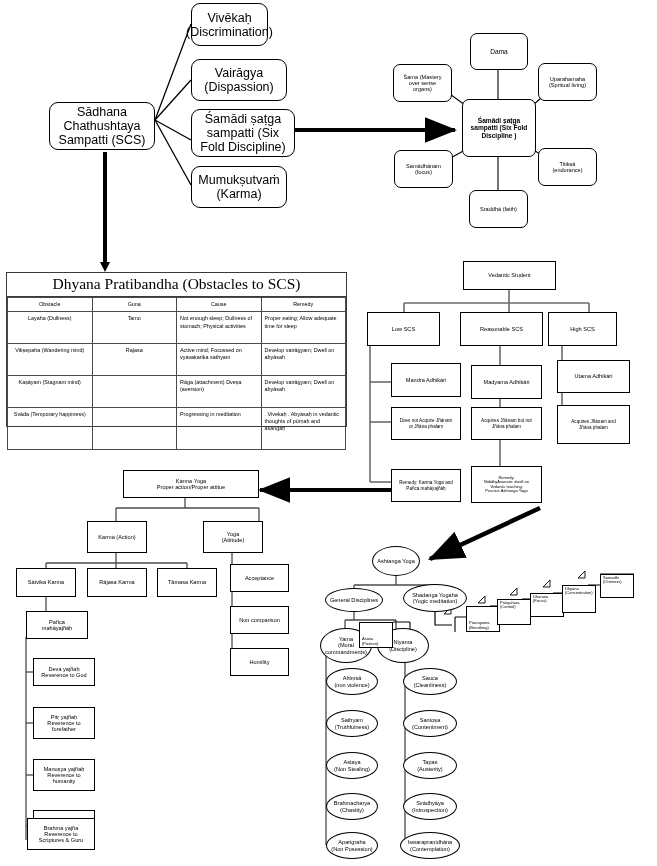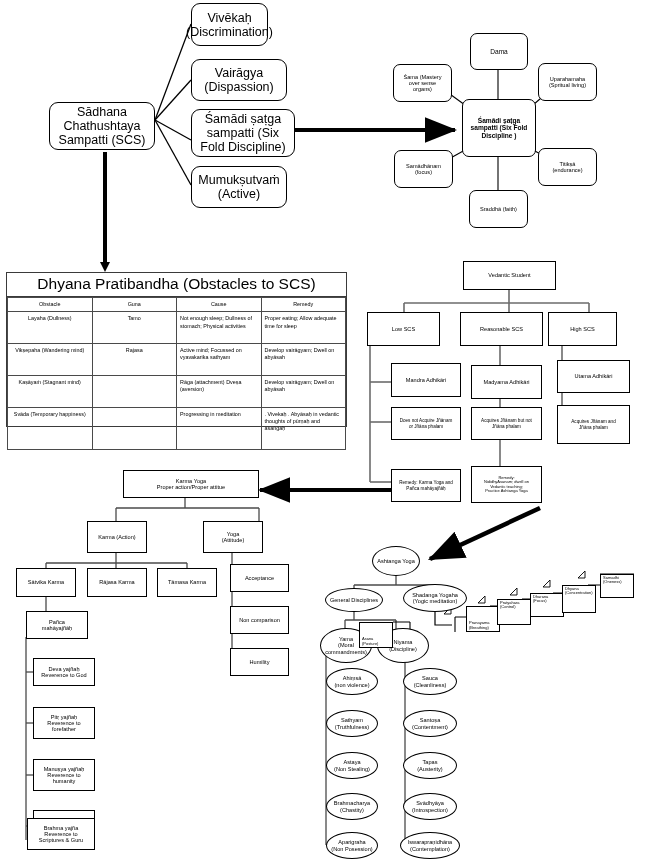--- a/index.html
+++ b/index.html
@@ -45,21 +45,21 @@
     background: #fff;
     z-index: 6;
   }
   #obstacles-table table {
     width: 100%; height: 100%;
     border-collapse: collapse;
     table-layout: fixed;
   }
   #obstacles-table caption {
     caption-side: top;
-    font-family: Liberation Sans, sans-serif;
+    font-family: Liberation Serif, serif;
     font-size: 15.5px;
     padding: 2px 0 3px 0;
     border-bottom: 1.4px solid #3a3a3a;
     color: #000;
   }
   #obstacles-table th, #obstacles-table td {
     border: 1px solid #4a4a4a;
     font-size: 5.4px;
     vertical-align: top;
     padding: 3px 3px;
@@ -193,21 +193,21 @@
 Sampatti (SCS)</div>
 
 <div class="node rounded f13" style="left:191px; top:3px; width:77px; height:43px;">Vivēkaḥ
 (Discrimination)</div>
 <div class="node rounded f13" style="left:191px; top:59px; width:96px; height:42px;">Vairāgya
 (Dispassion)</div>
 <div class="node rounded f13" style="left:191px; top:109px; width:104px; height:48px;">Śamādi ṣaṭga
 sampatti (Six
 Fold Discipline)</div>
 <div class="node rounded f13" style="left:191px; top:166px; width:96px; height:42px;">Mumukṣutvaṁ
-(Active)</div>
+(Karma)</div>
 
 <div class="node rounded-sm f7 bold" style="left:462px; top:99px; width:74px; height:58px;">Śamādi ṣaṭga
 sampatti (Six Fold
 Discipline )</div>
 <div class="node rounded-sm f7" style="left:470px; top:33px; width:58px; height:37px;">Dama</div>
 <div class="node rounded-sm f6" style="left:393px; top:64px; width:59px; height:38px;">Śama (Mastery
 over sense
 organs)</div>
 <div class="node rounded-sm f6" style="left:538px; top:63px; width:59px; height:38px;">Uparahamaha
 (Spritual living)</div>

